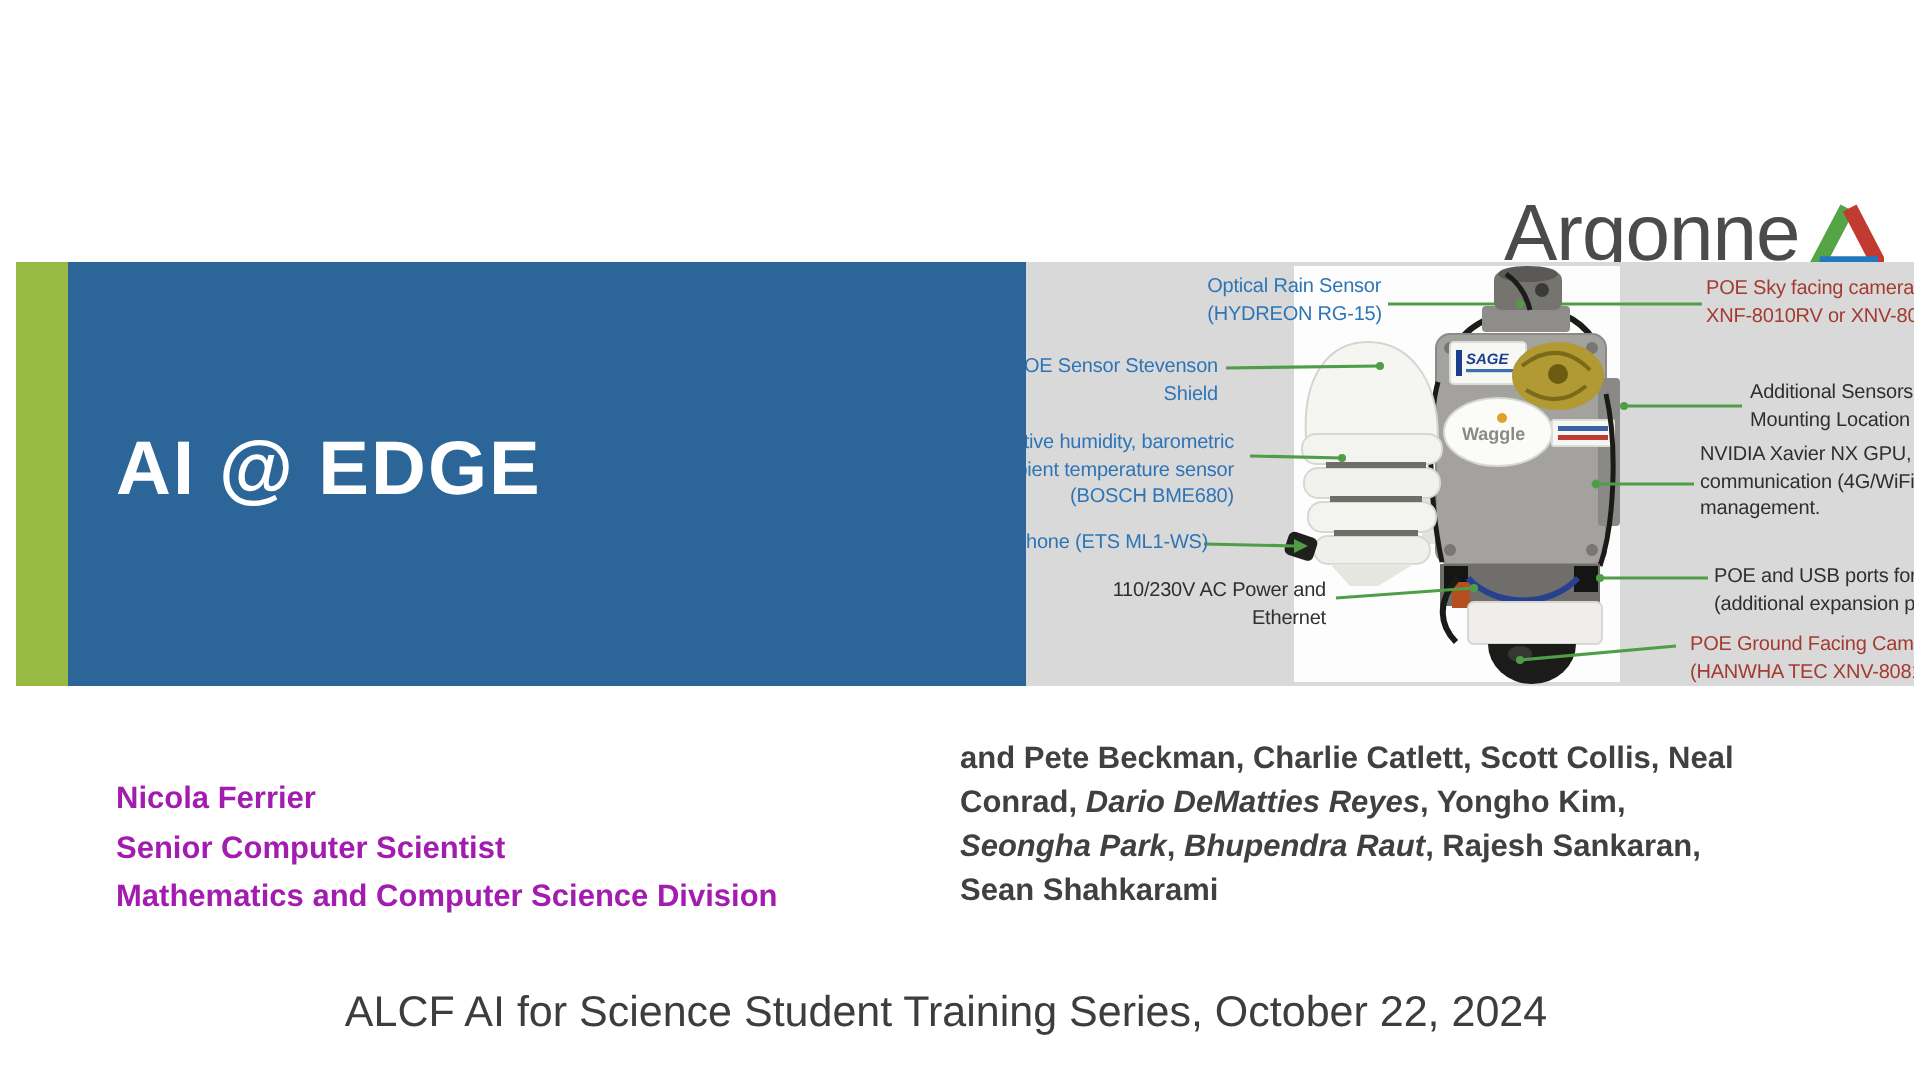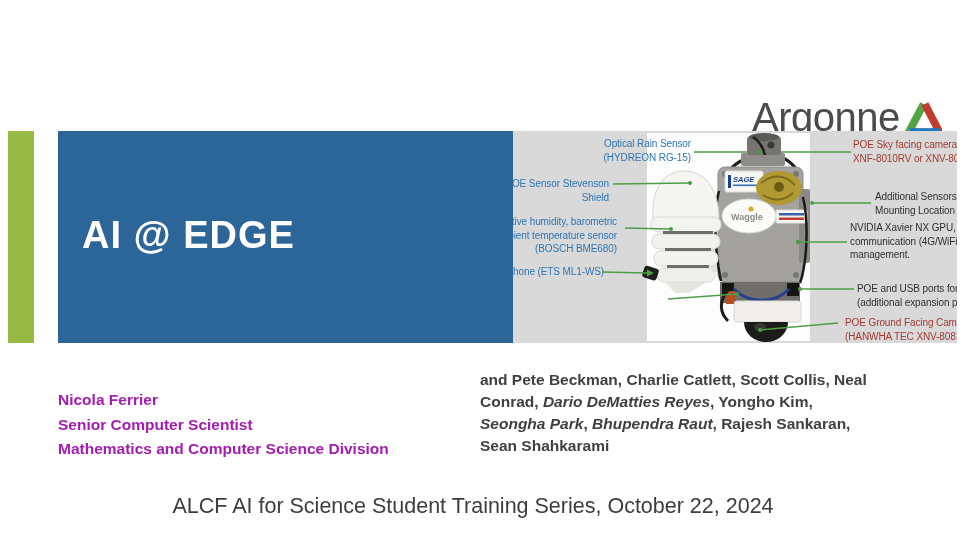--- a/index.html
+++ b/index.html
@@ -10,29 +10,29 @@
   
   .logo{position:absolute;top:56px;left:752px;width:190px;margin-top:40px;}
   .logo-row{display:flex;align-items:flex-start;}
   .wordmark{font-size:40px;color:#4b4b4d;letter-spacing:-0.5px;line-height:42px;}
   .tri{margin-left:5px;margin-top:2px;}
   .tagline{font-size:14px;font-weight:bold;color:#37373a;letter-spacing:1.6px;
            text-align:right;margin-top:-3px;padding-right:2px;}
   
   .stripe{position:absolute;left:8px;top:131px;width:26px;height:212px;background:#97ba45;}
   .banner{position:absolute;left:34px;top:131px;width:479px;height:212px;background:#2c6598;
-          display:flex;align-items:center;margin-left:24px;}
+          display:flex;align-items:center;}
   .banner h1{margin:0 0 4px 24px;color:#ffffff;font-size:38px;letter-spacing:1px;font-weight:bold;}
   
   .panel{position:absolute;left:513px;top:131px;width:444px;height:212px;background:#d9d9d9;overflow:hidden;}
   .photo{position:absolute;left:134px;top:2px;width:163px;height:208px;background:#fdfdfd;}
   .device-svg{position:absolute;left:0;top:0;}
   .ann{position:absolute;font-size:10px;line-height:13.5px;white-space:nowrap;letter-spacing:-0.1px;}
   .c-blue{color:#2e75b6;} .c-red{color:#a33b30;} .c-black{color:#2f2f2f;}
-  .ra{text-align:right;} .ca{text-align:right;}
+  .ra{text-align:right;} .ca{text-align:left;}
   
   .presenter{position:absolute;left:58px;top:388px;font-size:15.5px;font-weight:bold;
              color:#a21caf;line-height:24.5px;}
   .coauthors{position:absolute;left:480px;top:369px;width:392px;font-size:15.5px;font-weight:bold;
              color:#404040;line-height:22px;}
   .coauthors .it{font-style:italic;}
   
   .footer{position:absolute;left:0;top:494px;width:946px;text-align:center;
           font-size:21.5px;color:#3d3d3d;}
 </style>
@@ -174,20 +174,24 @@
     <div>Shield</div>
   </div>
   <div class="ann c-blue ra" style="right:340px;top:84px;">
     <div>tive humidity, barometric</div>
     <div>bient temperature sensor</div>
     <div>(BOSCH BME680)</div>
   </div>
   <div class="ann c-blue" style="left:0;top:134px;">
     <div>hone (ETS ML1-WS)</div>
   </div>
+  <div class="ann c-black ra" style="right:294px;top:158px;">
+    <div>110/230V AC Power and</div>
+    <div>Ethernet</div>
+  </div>
 
   <div class="ann c-red" style="left:340px;top:7px;">
     <div>POE Sky facing camera (HAN</div>
     <div>XNF-8010RV or XNV-8080R</div>
   </div>
   <div class="ann c-black" style="left:362px;top:59px;">
     <div>Additional Sensors</div>
     <div>Mounting Location</div>
   </div>
   <div class="ann c-black" style="left:337px;top:90px;">

